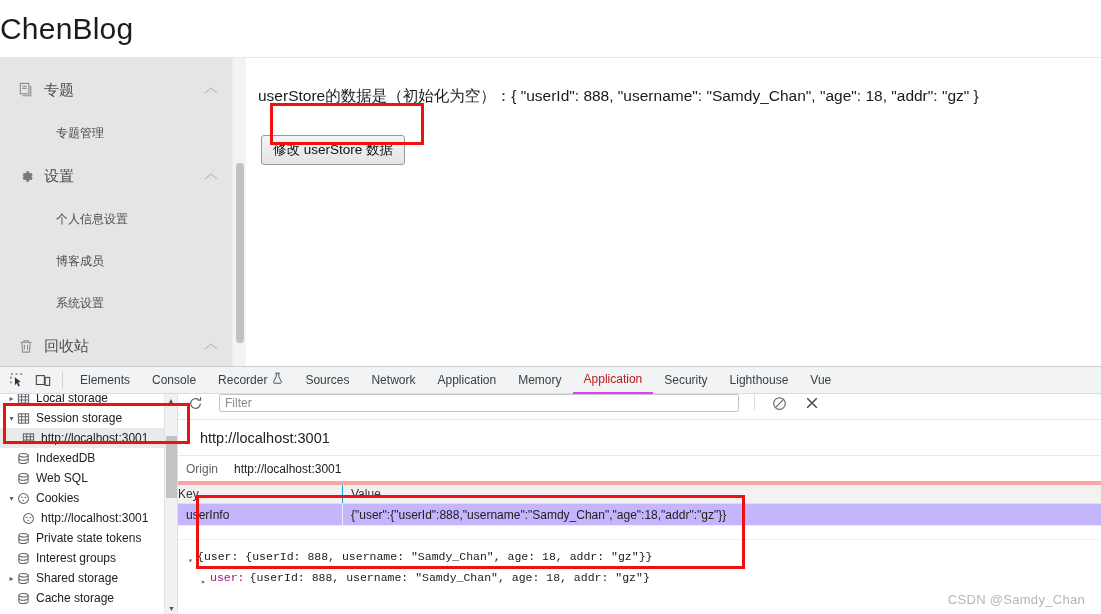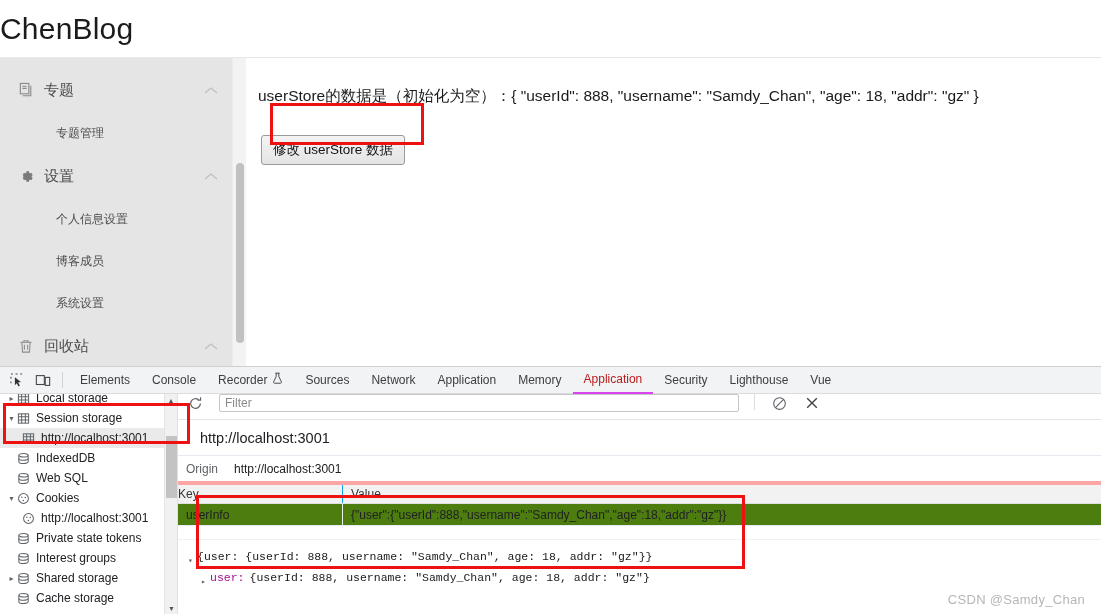--- a/index.html
+++ b/index.html
@@ -123,21 +123,21 @@
 
   .origin-title { height: 36px; display: flex; align-items: center; padding-left: 22px; font-size: 14.5px; color: #202124; border-bottom: 1px solid #e6eaf0; }
   .origin-row { height: 29px; display: flex; align-items: center; padding-left: 8px; font-size: 12px; border-bottom: 4px solid #fca5a5; }
   .origin-row .k { color: #5f6368; width: 48px; }
   .origin-row .v { color: #202124; }
 
   .kv-table { width: 100%; }
   .kv-head { display: flex; height: 19px; background: #f2f2f2; border-bottom: 1px solid #e0e0e0; font-size: 12px; color: #333; }
   .kv-head .c1 { width: 165px; display: flex; align-items: center; border-right: 1px solid #0ea5e9; }
   .kv-head .c2 { flex: 1; padding-left: 8px; display: flex; align-items: center; }
-  .kv-row { display: flex; height: 22px; font-size: 12px; color: #202124; border-bottom: 1px solid #e8eef7; background: #4d7c0f; }
+  .kv-row { display: flex; height: 22px; font-size: 12px; color: #202124; border-bottom: 1px solid #e8eef7; background: #c4b5fd; }
   .kv-row .c1 { width: 165px; padding-left: 8px; display: flex; align-items: center; border-right: 1px solid #eee; }
   .kv-row .c2 { flex: 1; padding-left: 8px; display: flex; align-items: center; white-space: nowrap; overflow: hidden; }
   .kv-empty { height: 14px; background: #fff; border-bottom: 1px solid #eef2f8; }
 
   .preview {
     padding: 8px 0 0 6px; font-family: "Liberation Mono", "DejaVu Sans Mono", monospace;
     font-size: 11.5px; color: #1a1a1a; line-height: 17px;
   }
   .pv-row { display: flex; align-items: flex-start; white-space: nowrap; }
   .pv-arrow { width: 13px; color: #5f6368; font-size: 8px; display: inline-flex; justify-content: center; padding-top: 4px; }

